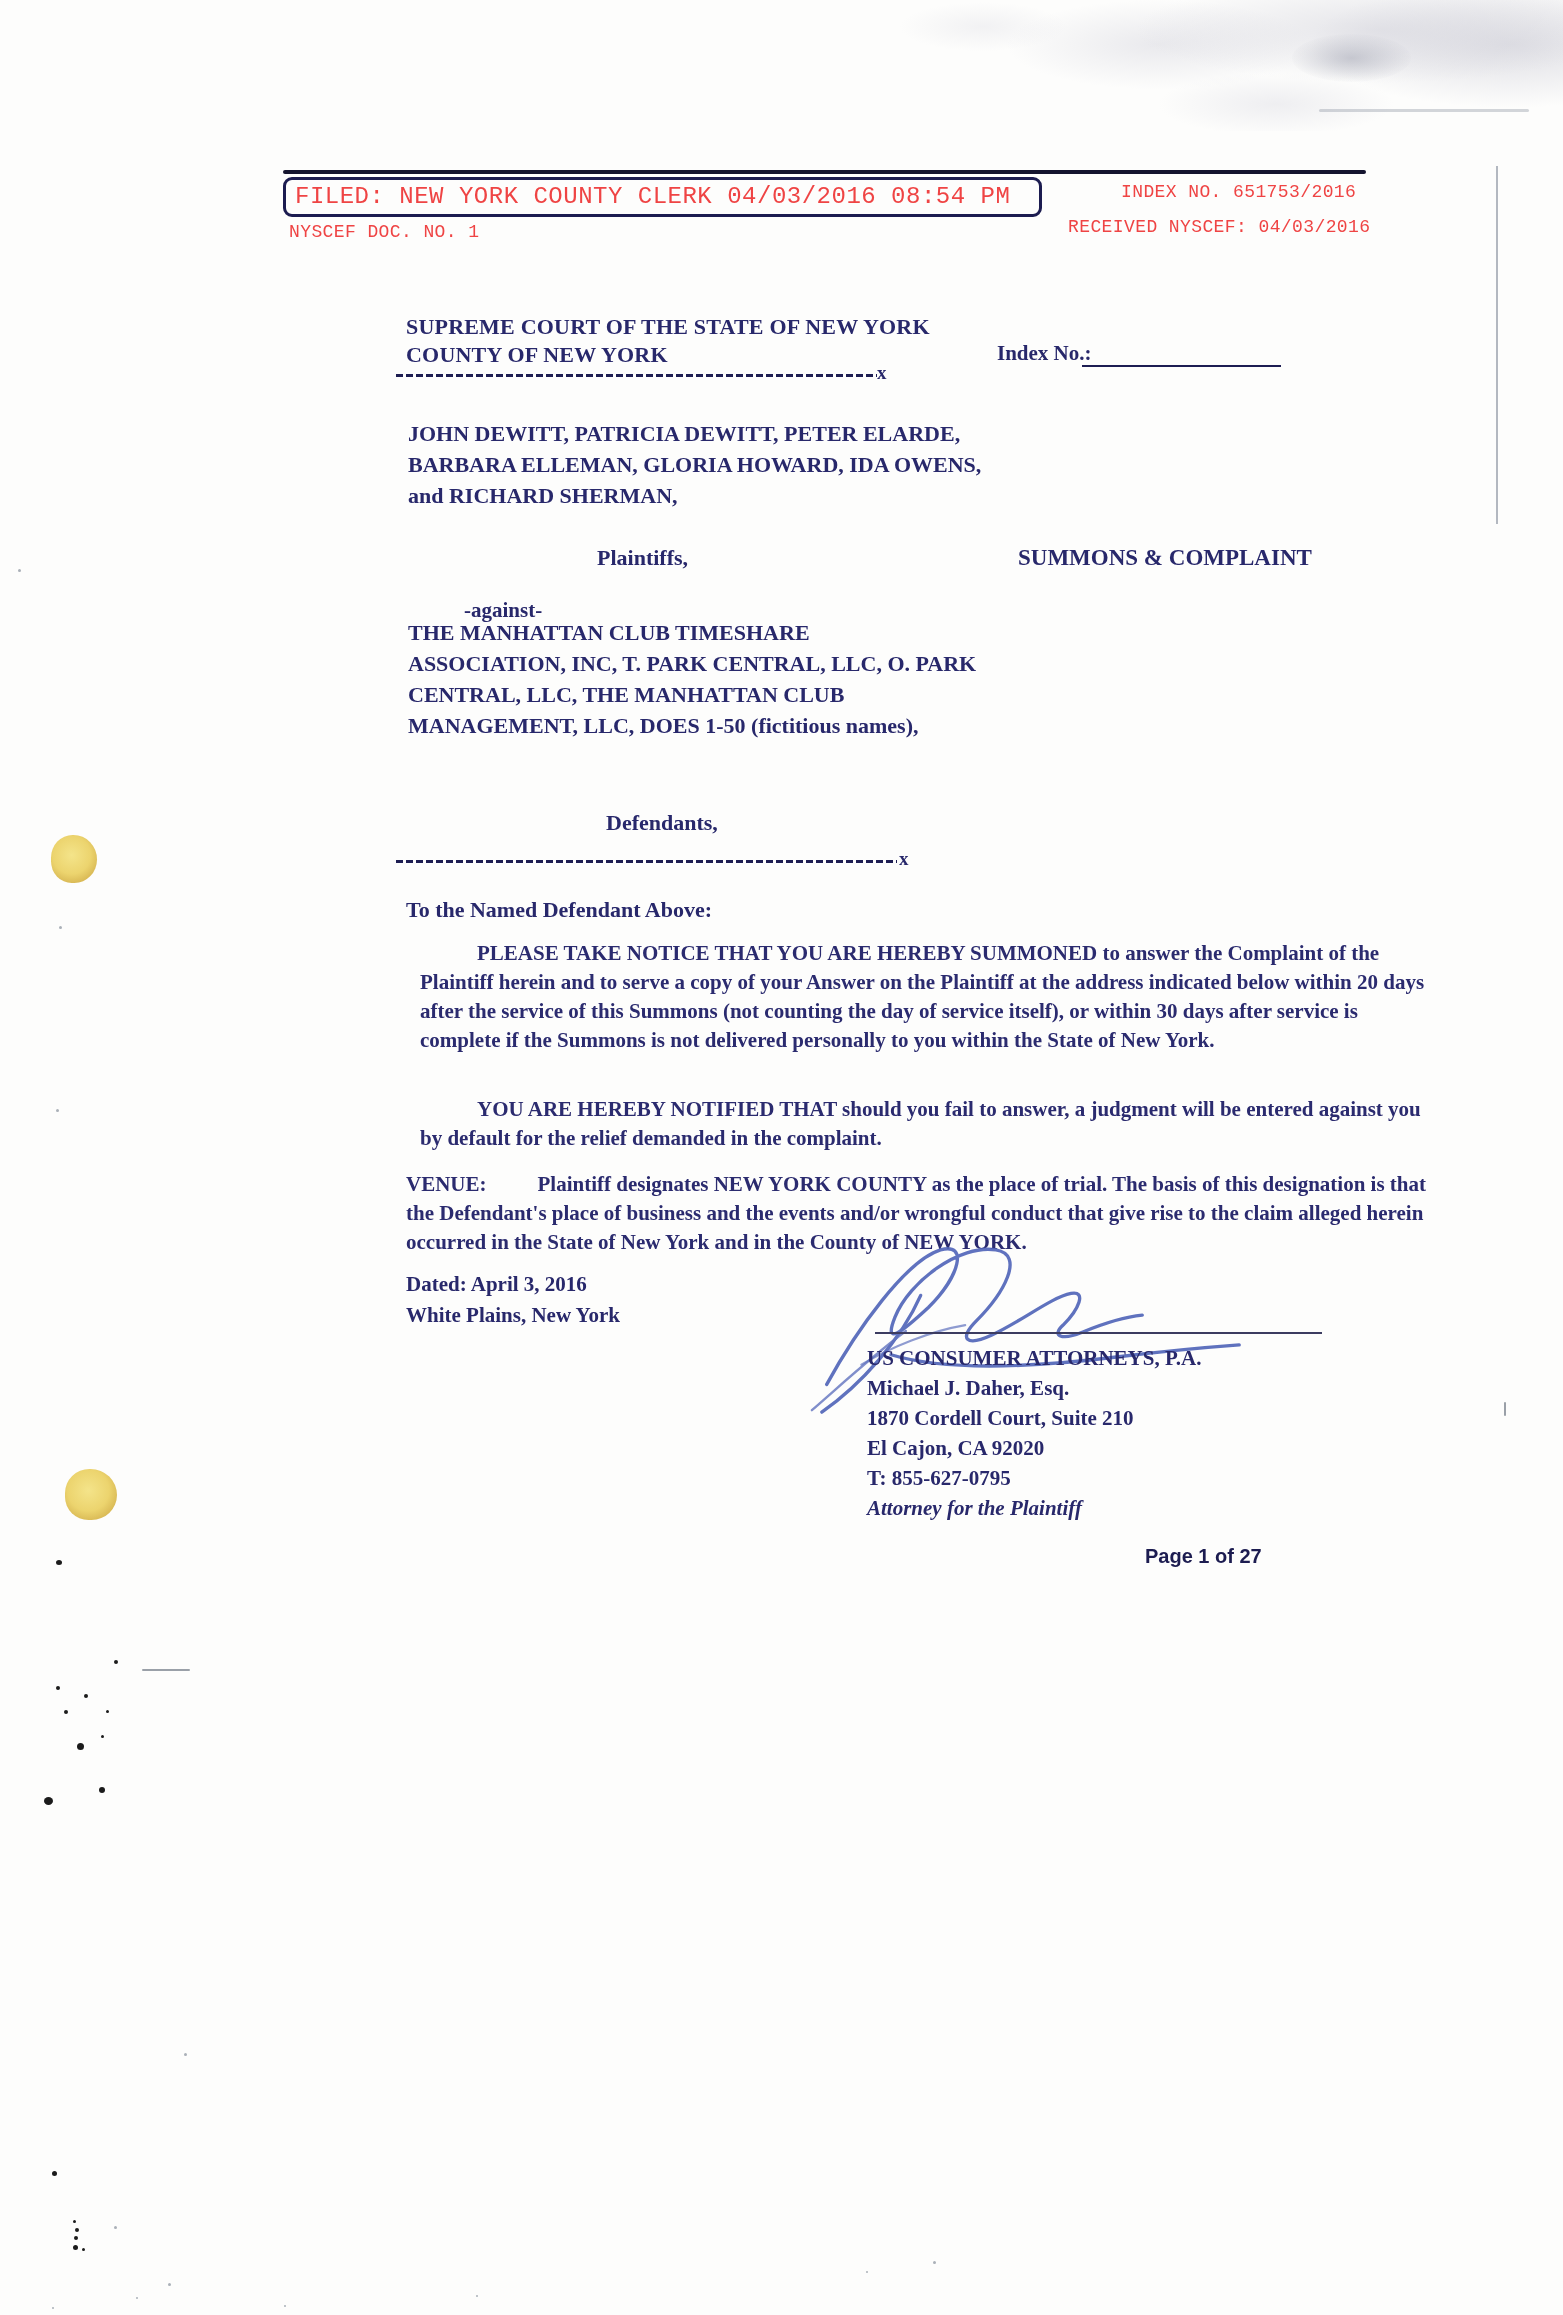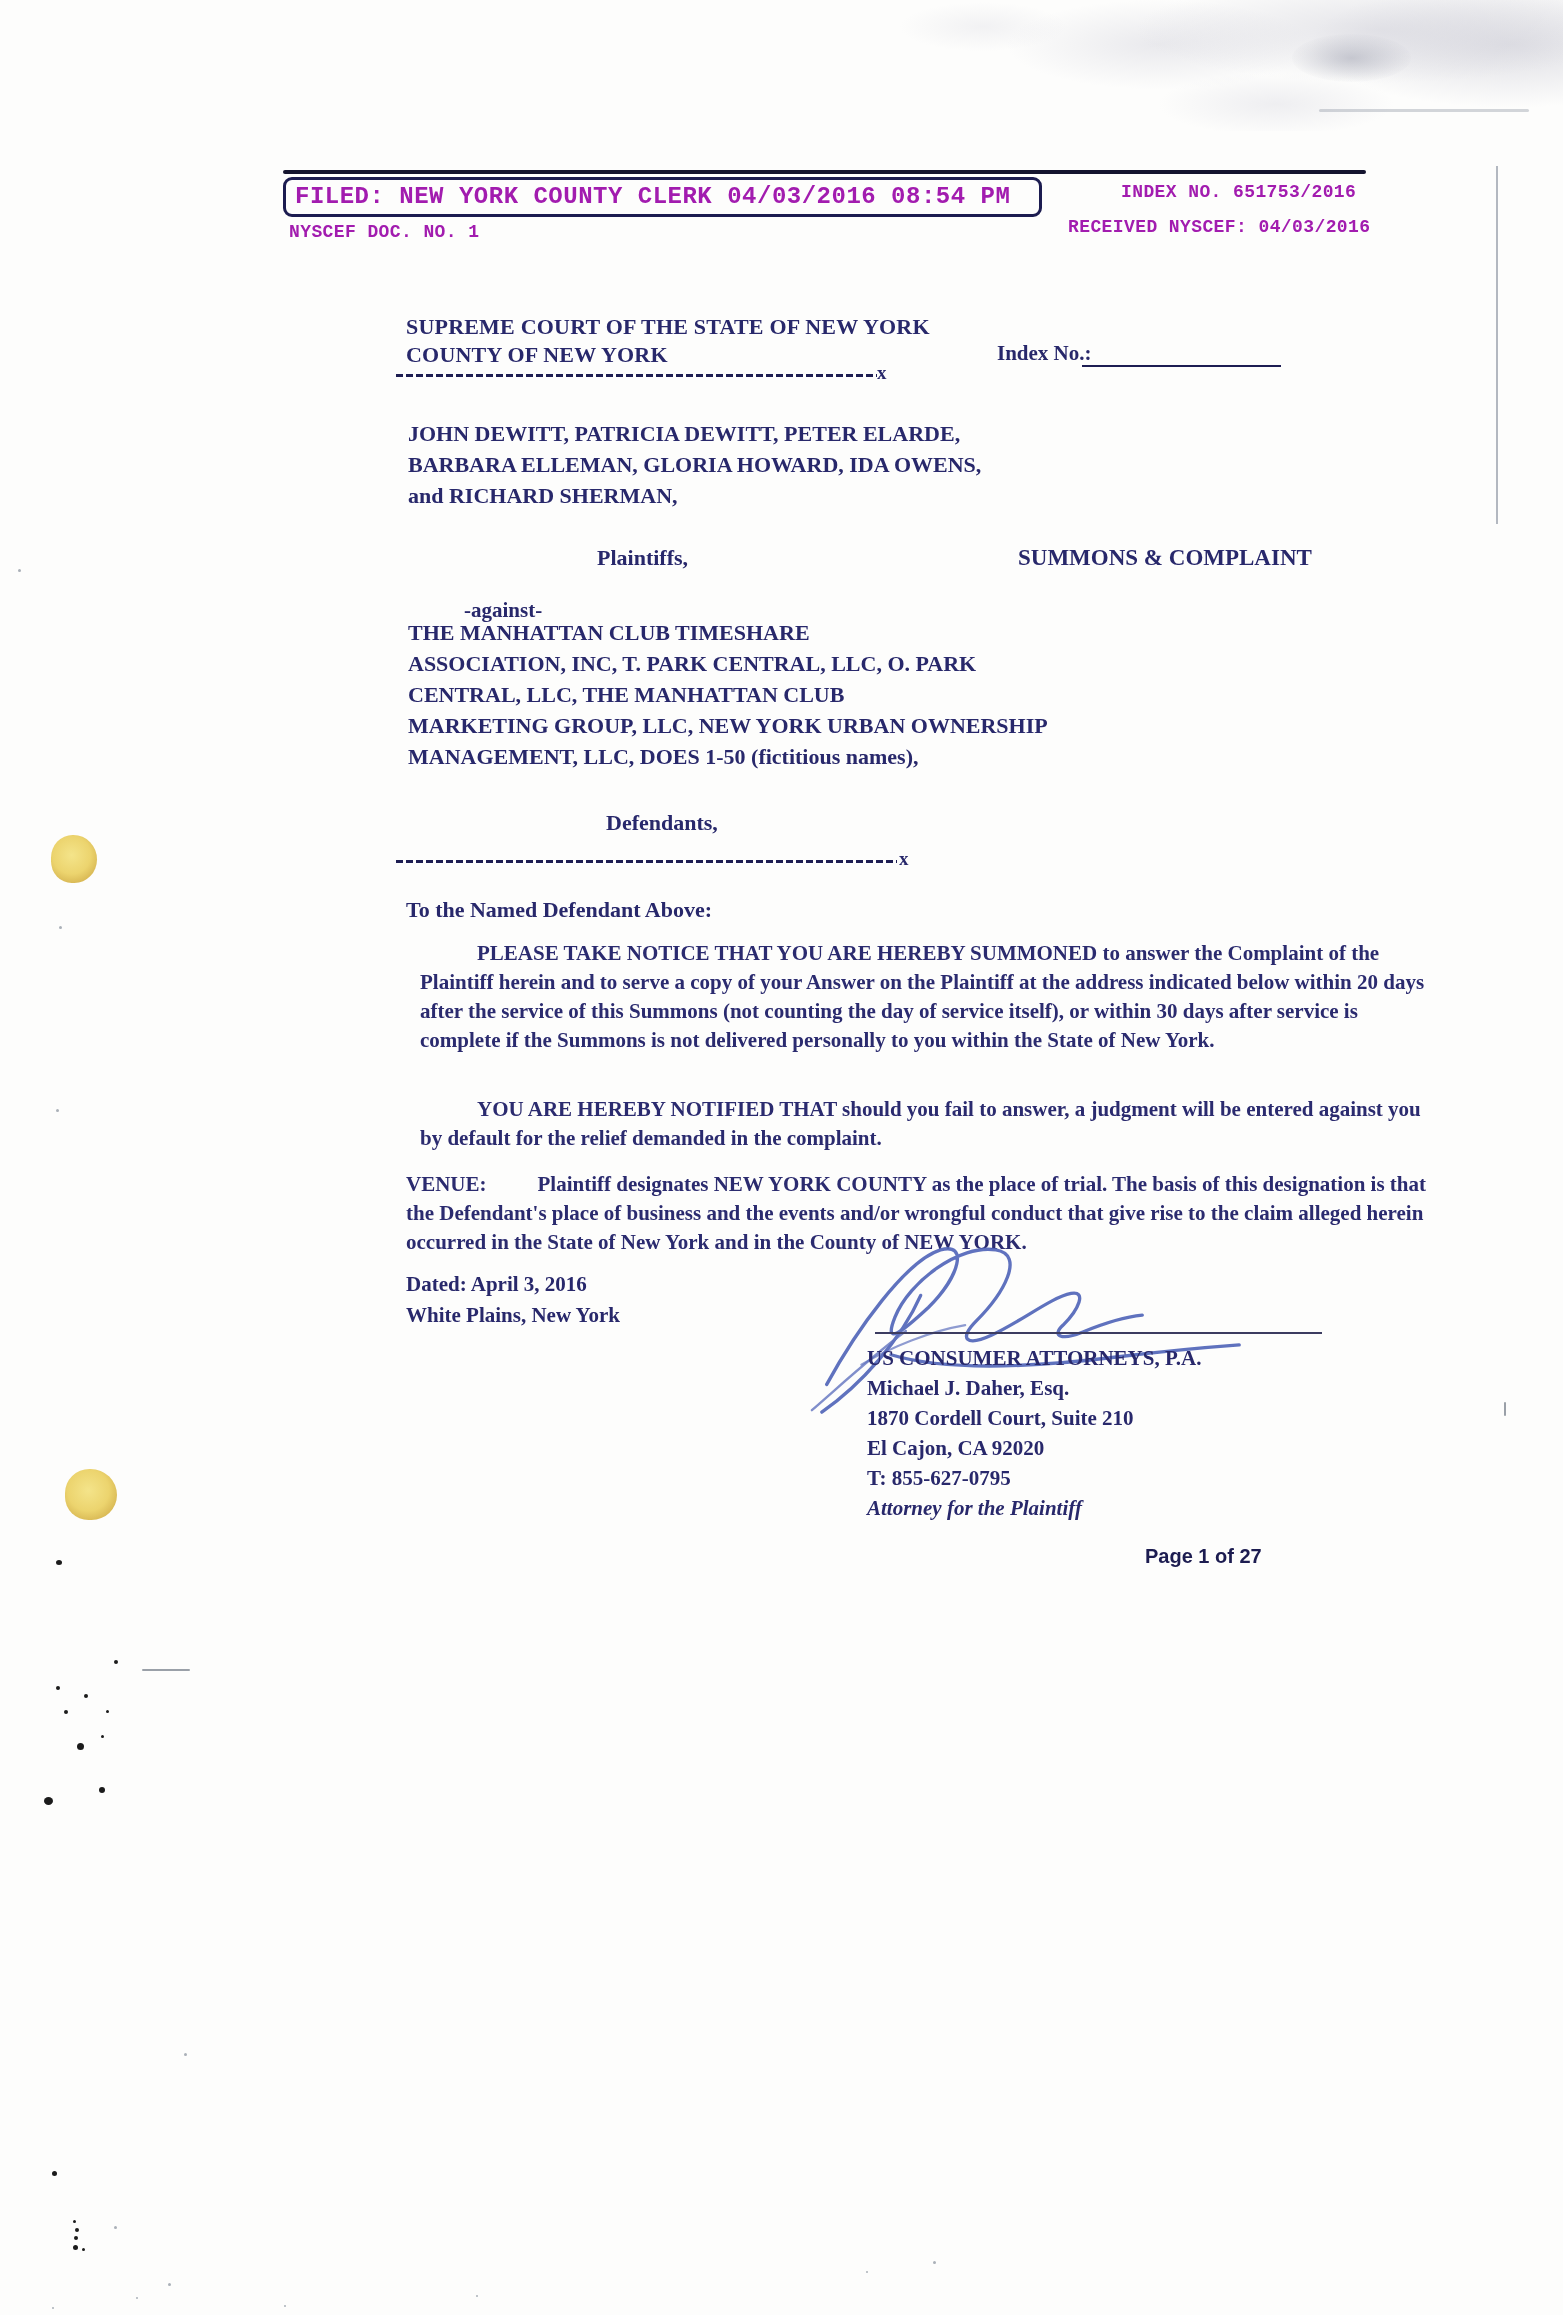--- a/index.html
+++ b/index.html
@@ -1,21 +1,21 @@
 <!DOCTYPE html>
 <html><head>
 <meta charset="utf-8">
 <style>
   html,body{margin:0;padding:0;background:#ffffff;}
   .page{
     position:relative;width:1563px;height:2316px;background:#fdfdfc;
     font-family:"Liberation Serif",serif;color:#28286b;overflow:hidden;
   }
   .abs{position:absolute;}
-  .mono{font-family:"Liberation Mono","DejaVu Sans Mono",monospace;font-weight:700;color:#a21caf;}
+  .mono{font-family:"Liberation Mono","DejaVu Sans Mono",monospace;font-weight:400;color:#ef4444;}
   
   .smudge{
     left:851px;top:-18px;width:733px;height:149px;
     background:
       radial-gradient(ellipse 337px 74px at 72% 32%, rgba(208,208,217,.55), transparent 72%),
       radial-gradient(ellipse 218px 64px at 42% 42%, rgba(214,214,222,.5), transparent 70%),
       radial-gradient(ellipse 267px 84px at 90% 42%, rgba(202,202,212,.6), transparent 75%),
       radial-gradient(ellipse 168px 45px at 58% 82%, rgba(220,220,227,.45), transparent 70%),
       radial-gradient(ellipse 119px 35px at 18% 30%, rgba(224,224,230,.4), transparent 70%);
   }
@@ -93,21 +93,20 @@
   </div>
   <div class="abs cap-label" style="left:597px;top:545px;">Plaintiffs,</div>
   <div class="abs cap-label" style="left:1018px;top:545px;font-size:23px;">SUMMONS &amp; COMPLAINT</div>
 
   <div class="abs cap-label" style="left:464px;top:598px;font-size:21px;">-against-</div>
 
   <div class="abs" style="left:408px;top:617px;">
     <div class="cap-name">THE MANHATTAN CLUB TIMESHARE</div>
     <div class="cap-name">ASSOCIATION, INC, T. PARK CENTRAL, LLC, O. PARK</div>
     <div class="cap-name">CENTRAL, LLC, THE MANHATTAN CLUB</div>
-    <div class="cap-name">MARKETING GROUP, LLC, NEW YORK URBAN OWNERSHIP</div>
     <div class="cap-name">MANAGEMENT, LLC, DOES 1-50 (fictitious names),</div>
   </div>
   <div class="abs cap-label" style="left:606px;top:810px;">Defendants,</div>
 
   <div class="abs divider" style="left:396px;top:860px;width:501px;"></div>
   <div class="abs div-x" style="left:899px;top:848px;">x</div>
 
   <div class="abs cap-label" style="left:406px;top:897px;">To the Named Defendant Above:</div>
 
   <div class="abs para indent" style="left:420px;top:939px;">PLEASE TAKE NOTICE THAT YOU ARE HEREBY SUMMONED to answer the Complaint of the Plaintiff herein and to serve a copy of your Answer on the Plaintiff at the address indicated below within 20 days after the service of this Summons (not counting the day of service itself), or within 30 days after service is complete if the Summons is not delivered personally to you within the State of New York.</div>

